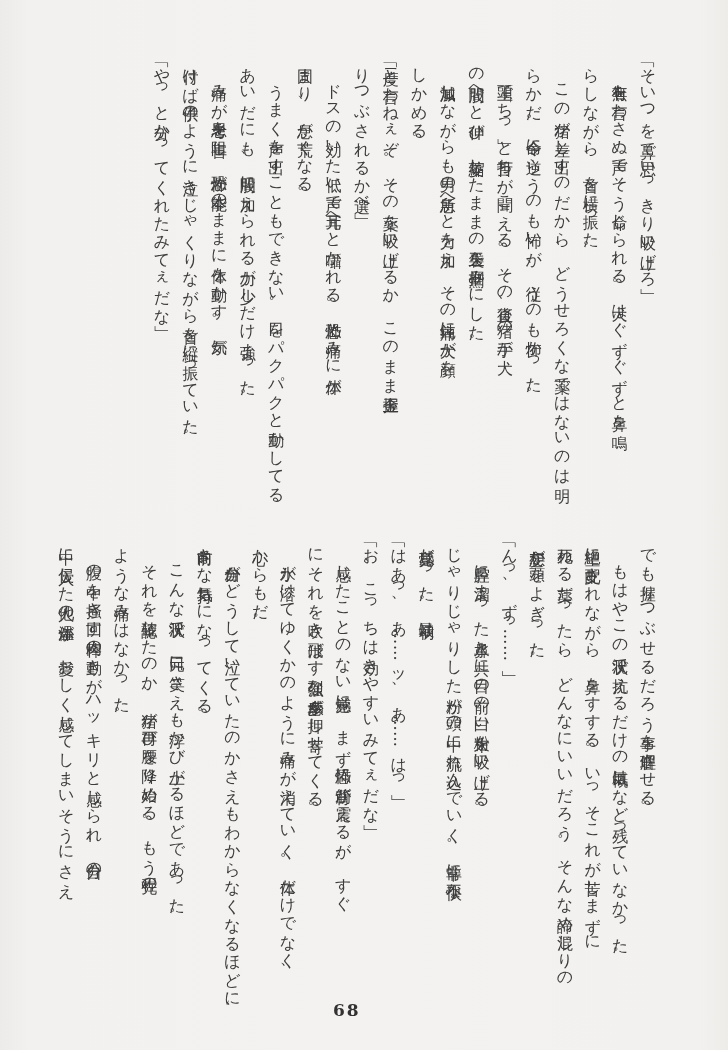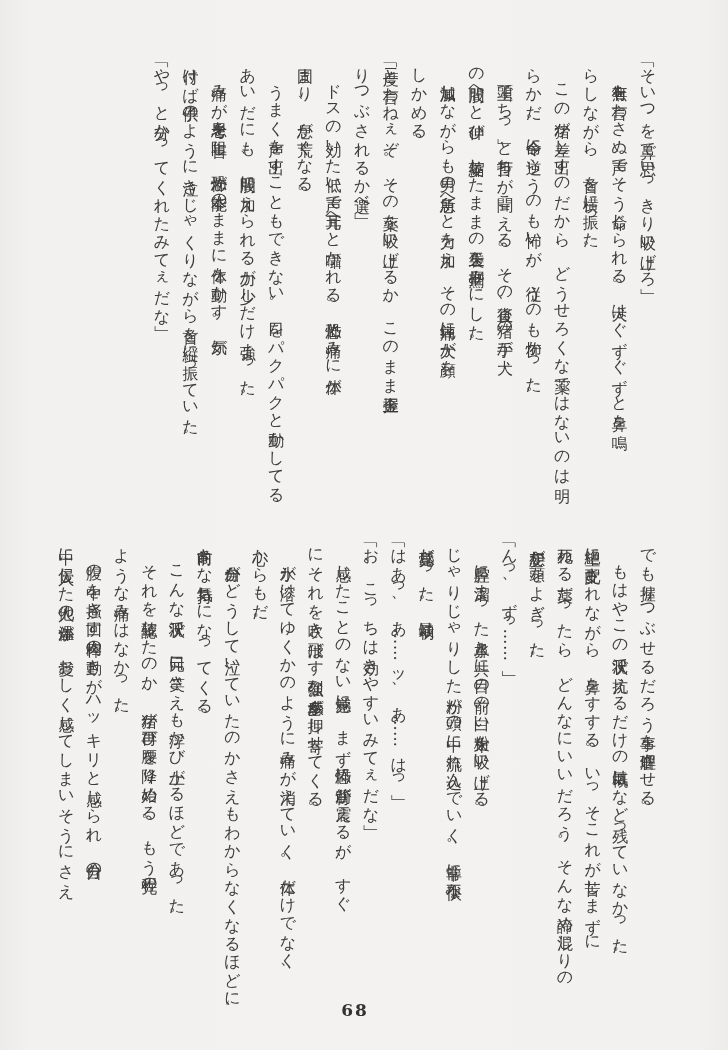--- a/index.html
+++ b/index.html
@@ -39,21 +39,20 @@
     right: 66px;
     height: 458px;
     line-height: 27.7px;
     letter-spacing: 0.3px;
   }
   .page-number {
     position: absolute;
     top: 1000px;
     left: 333px;
     width: 44px;
-    text-align: center;
     font-size: 17px;
     font-weight: 600;
     letter-spacing: 2px;
     color: #323232;
     font-family: "DejaVu Serif", "Liberation Serif", serif;
   }
 </style>
 </head>
 <body>
 

